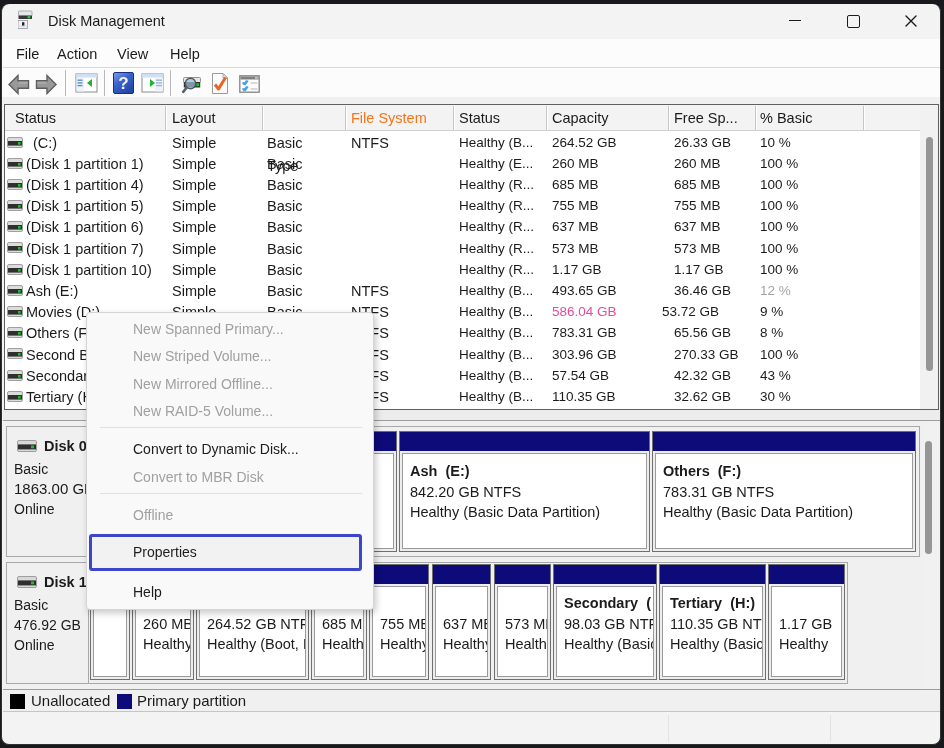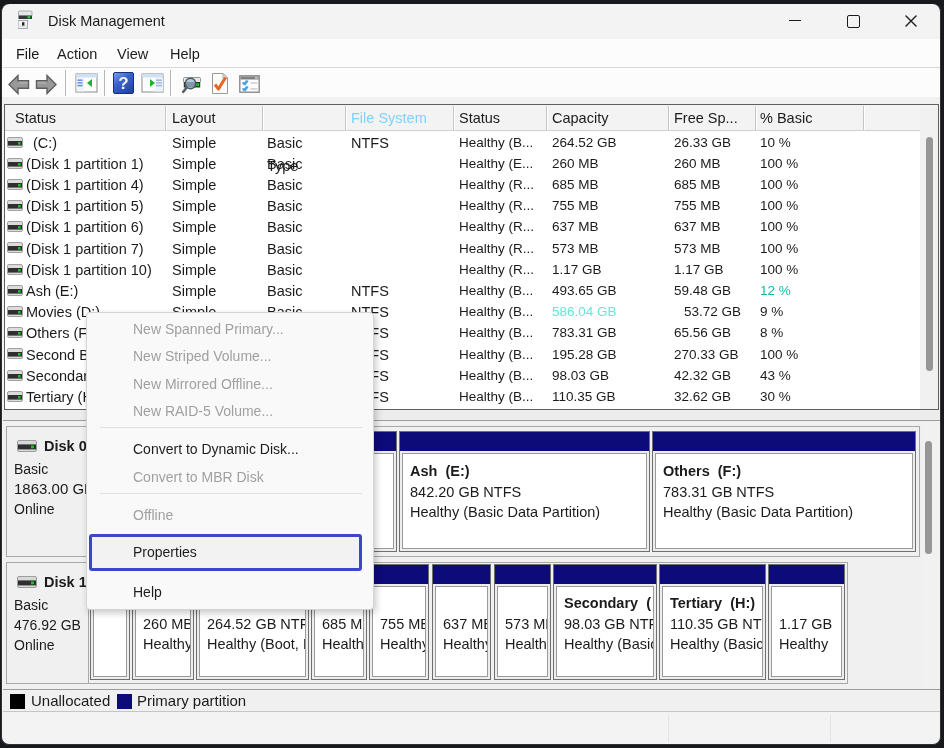--- a/index.html
+++ b/index.html
@@ -104,21 +104,21 @@
 <div class="a" style="left:547px;top:106px;width:1px;height:24px;background:#ffffff;"></div>
 <div class="a" style="left:668px;top:106px;width:1px;height:24px;background:#c6c6c6;"></div>
 <div class="a" style="left:669px;top:106px;width:1px;height:24px;background:#ffffff;"></div>
 <div class="a" style="left:755px;top:106px;width:1px;height:24px;background:#c6c6c6;"></div>
 <div class="a" style="left:756px;top:106px;width:1px;height:24px;background:#ffffff;"></div>
 <div class="a" style="left:863px;top:106px;width:1px;height:24px;background:#c6c6c6;"></div>
 <div class="a" style="left:864px;top:106px;width:1px;height:24px;background:#ffffff;"></div>
 <div class="a txt" style="left:15px;top:108px;height:20px;line-height:20px;font-size:14.5px;color:#1b1b1b;font-weight:normal;">Status</div>
 <div class="a txt" style="left:172px;top:108px;height:20px;line-height:20px;font-size:14.5px;color:#1b1b1b;font-weight:normal;">Layout</div>
 <div class="a txt" style="left:267px;top:108px;height:20px;line-height:20px;font-size:14.5px;color:#1b1b1b;font-weight:normal;margin-top:48px;">Type</div>
-<div class="a txt" style="left:351px;top:108px;height:20px;line-height:20px;font-size:14.5px;color:#7dd3fc;font-weight:normal;">File System</div>
+<div class="a txt" style="left:351px;top:108px;height:20px;line-height:20px;font-size:14.5px;color:#f97316;font-weight:normal;">File System</div>
 <div class="a txt" style="left:459px;top:108px;height:20px;line-height:20px;font-size:14.5px;color:#1b1b1b;font-weight:normal;">Status</div>
 <div class="a txt" style="left:552px;top:108px;height:20px;line-height:20px;font-size:14.5px;color:#1b1b1b;font-weight:normal;">Capacity</div>
 <div class="a txt" style="left:674px;top:108px;height:20px;line-height:20px;font-size:14.5px;color:#1b1b1b;font-weight:normal;">Free Sp...</div>
 <div class="a txt" style="left:760px;top:108px;height:20px;line-height:20px;font-size:14.5px;color:#1b1b1b;font-weight:normal;">% Basic</div>
 <svg class="a" style="left:7px;top:137px" width="16" height="11" viewBox="0 0 16 11">
 <rect x="0.5" y="0.5" width="15" height="10" rx="1.5" fill="#dcdcdc" stroke="#8b8b8b" stroke-width="0.8"></rect>
 <rect x="1" y="4" width="14" height="4.6" fill="#2f2f2f"></rect>
 <rect x="11" y="5" width="2.6" height="2.6" fill="#19c121"></rect>
 </svg>
 <div class="a txt" style="left:33px;top:132.5px;height:20px;line-height:20px;font-size:14.5px;color:#1b1b1b;font-weight:normal;"> (C:)</div>
@@ -205,34 +205,34 @@
 <rect x="0.5" y="0.5" width="15" height="10" rx="1.5" fill="#dcdcdc" stroke="#8b8b8b" stroke-width="0.8"></rect>
 <rect x="1" y="4" width="14" height="4.6" fill="#2f2f2f"></rect>
 <rect x="11" y="5" width="2.6" height="2.6" fill="#19c121"></rect>
 </svg>
 <div class="a txt" style="left:26px;top:280.8999999999999px;height:20px;line-height:20px;font-size:14.5px;color:#1b1b1b;font-weight:normal;">Ash (E:)</div>
 <div class="a txt" style="left:172px;top:280.8999999999999px;height:20px;line-height:20px;font-size:14.5px;color:#1b1b1b;font-weight:normal;">Simple</div>
 <div class="a txt" style="left:267px;top:280.8999999999999px;height:20px;line-height:20px;font-size:14.5px;color:#1b1b1b;font-weight:normal;">Basic</div>
 <div class="a txt" style="left:351px;top:280.8999999999999px;height:20px;line-height:20px;font-size:14.5px;color:#1b1b1b;font-weight:normal;">NTFS</div>
 <div class="a txt" style="left:459px;top:280.8999999999999px;height:20px;line-height:20px;font-size:13.5px;color:#1b1b1b;font-weight:normal;">Healthy (B...</div>
 <div class="a txt" style="left:552px;top:280.8999999999999px;height:20px;line-height:20px;font-size:13.5px;color:#1b1b1b;font-weight:normal;">493.65 GB</div>
-<div class="a txt" style="left:674px;top:280.8999999999999px;height:20px;line-height:20px;font-size:13.5px;color:#1b1b1b;font-weight:normal;">59.48 GB</div>
-<div class="a txt" style="left:760px;top:280.8999999999999px;height:20px;line-height:20px;font-size:13.5px;color:#14b8a6;font-weight:normal;">12 %</div>
+<div class="a txt" style="left:674px;top:280.8999999999999px;height:20px;line-height:20px;font-size:13.5px;color:#1b1b1b;font-weight:normal;">36.46 GB</div>
+<div class="a txt" style="left:760px;top:280.8999999999999px;height:20px;line-height:20px;font-size:13.5px;color:#a3a3a3;font-weight:normal;">12 %</div>
 <svg class="a" style="left:7px;top:306px" width="16" height="11" viewBox="0 0 16 11">
 <rect x="0.5" y="0.5" width="15" height="10" rx="1.5" fill="#dcdcdc" stroke="#8b8b8b" stroke-width="0.8"></rect>
 <rect x="1" y="4" width="14" height="4.6" fill="#2f2f2f"></rect>
 <rect x="11" y="5" width="2.6" height="2.6" fill="#19c121"></rect>
 </svg>
 <div class="a txt" style="left:26px;top:302.0999999999999px;height:20px;line-height:20px;font-size:14.5px;color:#1b1b1b;font-weight:normal;">Movies (D:)</div>
 <div class="a txt" style="left:172px;top:302.0999999999999px;height:20px;line-height:20px;font-size:14.5px;color:#1b1b1b;font-weight:normal;">Simple</div>
 <div class="a txt" style="left:267px;top:302.0999999999999px;height:20px;line-height:20px;font-size:14.5px;color:#1b1b1b;font-weight:normal;">Basic</div>
 <div class="a txt" style="left:351px;top:302.0999999999999px;height:20px;line-height:20px;font-size:14.5px;color:#1b1b1b;font-weight:normal;">NTFS</div>
 <div class="a txt" style="left:459px;top:302.0999999999999px;height:20px;line-height:20px;font-size:13.5px;color:#1b1b1b;font-weight:normal;">Healthy (B...</div>
-<div class="a txt" style="left:552px;top:302.0999999999999px;height:20px;line-height:20px;font-size:13.5px;color:#5eead4;font-weight:normal;">586.04 GB</div>
-<div class="a txt" style="left:684px;top:302.0999999999999px;height:20px;line-height:20px;font-size:13.5px;color:#1b1b1b;font-weight:normal;">53.72 GB</div>
+<div class="a txt" style="left:552px;top:302.0999999999999px;height:20px;line-height:20px;font-size:13.5px;color:#ec4899;font-weight:normal;">586.04 GB</div>
+<div class="a txt" style="left:662px;top:302.0999999999999px;height:20px;line-height:20px;font-size:13.5px;color:#1b1b1b;font-weight:normal;">53.72 GB</div>
 <div class="a txt" style="left:760px;top:302.0999999999999px;height:20px;line-height:20px;font-size:13.5px;color:#1b1b1b;font-weight:normal;">9 %</div>
 <svg class="a" style="left:7px;top:327px" width="16" height="11" viewBox="0 0 16 11">
 <rect x="0.5" y="0.5" width="15" height="10" rx="1.5" fill="#dcdcdc" stroke="#8b8b8b" stroke-width="0.8"></rect>
 <rect x="1" y="4" width="14" height="4.6" fill="#2f2f2f"></rect>
 <rect x="11" y="5" width="2.6" height="2.6" fill="#19c121"></rect>
 </svg>
 <div class="a txt" style="left:26px;top:323.2999999999999px;height:20px;line-height:20px;font-size:14.5px;color:#1b1b1b;font-weight:normal;">Others (F:)</div>
 <div class="a txt" style="left:172px;top:323.2999999999999px;height:20px;line-height:20px;font-size:14.5px;color:#1b1b1b;font-weight:normal;">Simple</div>
 <div class="a txt" style="left:267px;top:323.2999999999999px;height:20px;line-height:20px;font-size:14.5px;color:#1b1b1b;font-weight:normal;">Basic</div>
 <div class="a txt" style="left:351px;top:323.2999999999999px;height:20px;line-height:20px;font-size:14.5px;color:#1b1b1b;font-weight:normal;">NTFS</div>
@@ -243,34 +243,34 @@
 <svg class="a" style="left:7px;top:348px" width="16" height="11" viewBox="0 0 16 11">
 <rect x="0.5" y="0.5" width="15" height="10" rx="1.5" fill="#dcdcdc" stroke="#8b8b8b" stroke-width="0.8"></rect>
 <rect x="1" y="4" width="14" height="4.6" fill="#2f2f2f"></rect>
 <rect x="11" y="5" width="2.6" height="2.6" fill="#19c121"></rect>
 </svg>
 <div class="a txt" style="left:26px;top:344.4999999999999px;height:20px;line-height:20px;font-size:14.5px;color:#1b1b1b;font-weight:normal;">Second Backup</div>
 <div class="a txt" style="left:172px;top:344.4999999999999px;height:20px;line-height:20px;font-size:14.5px;color:#1b1b1b;font-weight:normal;">Simple</div>
 <div class="a txt" style="left:267px;top:344.4999999999999px;height:20px;line-height:20px;font-size:14.5px;color:#1b1b1b;font-weight:normal;">Basic</div>
 <div class="a txt" style="left:351px;top:344.4999999999999px;height:20px;line-height:20px;font-size:14.5px;color:#1b1b1b;font-weight:normal;">NTFS</div>
 <div class="a txt" style="left:459px;top:344.4999999999999px;height:20px;line-height:20px;font-size:13.5px;color:#1b1b1b;font-weight:normal;">Healthy (B...</div>
-<div class="a txt" style="left:552px;top:344.4999999999999px;height:20px;line-height:20px;font-size:13.5px;color:#1b1b1b;font-weight:normal;">195.28 GB</div>
+<div class="a txt" style="left:552px;top:344.4999999999999px;height:20px;line-height:20px;font-size:13.5px;color:#1b1b1b;font-weight:normal;">303.96 GB</div>
 <div class="a txt" style="left:674px;top:344.4999999999999px;height:20px;line-height:20px;font-size:13.5px;color:#1b1b1b;font-weight:normal;">270.33 GB</div>
 <div class="a txt" style="left:760px;top:344.4999999999999px;height:20px;line-height:20px;font-size:13.5px;color:#1b1b1b;font-weight:normal;">100 %</div>
 <svg class="a" style="left:7px;top:370px" width="16" height="11" viewBox="0 0 16 11">
 <rect x="0.5" y="0.5" width="15" height="10" rx="1.5" fill="#dcdcdc" stroke="#8b8b8b" stroke-width="0.8"></rect>
 <rect x="1" y="4" width="14" height="4.6" fill="#2f2f2f"></rect>
 <rect x="11" y="5" width="2.6" height="2.6" fill="#19c121"></rect>
 </svg>
 <div class="a txt" style="left:26px;top:365.6999999999999px;height:20px;line-height:20px;font-size:14.5px;color:#1b1b1b;font-weight:normal;">Secondary (G:)</div>
 <div class="a txt" style="left:172px;top:365.6999999999999px;height:20px;line-height:20px;font-size:14.5px;color:#1b1b1b;font-weight:normal;">Simple</div>
 <div class="a txt" style="left:267px;top:365.6999999999999px;height:20px;line-height:20px;font-size:14.5px;color:#1b1b1b;font-weight:normal;">Basic</div>
 <div class="a txt" style="left:351px;top:365.6999999999999px;height:20px;line-height:20px;font-size:14.5px;color:#1b1b1b;font-weight:normal;">NTFS</div>
 <div class="a txt" style="left:459px;top:365.6999999999999px;height:20px;line-height:20px;font-size:13.5px;color:#1b1b1b;font-weight:normal;">Healthy (B...</div>
-<div class="a txt" style="left:552px;top:365.6999999999999px;height:20px;line-height:20px;font-size:13.5px;color:#1b1b1b;font-weight:normal;">98.03 GB</div>
+<div class="a txt" style="left:552px;top:365.6999999999999px;height:20px;line-height:20px;font-size:13.5px;color:#1b1b1b;font-weight:normal;">57.54 GB</div>
 <div class="a txt" style="left:674px;top:365.6999999999999px;height:20px;line-height:20px;font-size:13.5px;color:#1b1b1b;font-weight:normal;">42.32 GB</div>
 <div class="a txt" style="left:760px;top:365.6999999999999px;height:20px;line-height:20px;font-size:13.5px;color:#1b1b1b;font-weight:normal;">43 %</div>
 <svg class="a" style="left:7px;top:391px" width="16" height="11" viewBox="0 0 16 11">
 <rect x="0.5" y="0.5" width="15" height="10" rx="1.5" fill="#dcdcdc" stroke="#8b8b8b" stroke-width="0.8"></rect>
 <rect x="1" y="4" width="14" height="4.6" fill="#2f2f2f"></rect>
 <rect x="11" y="5" width="2.6" height="2.6" fill="#19c121"></rect>
 </svg>
 <div class="a txt" style="left:26px;top:386.89999999999986px;height:20px;line-height:20px;font-size:14.5px;color:#1b1b1b;font-weight:normal;">Tertiary (H:)</div>
 <div class="a txt" style="left:172px;top:386.89999999999986px;height:20px;line-height:20px;font-size:14.5px;color:#1b1b1b;font-weight:normal;">Simple</div>
 <div class="a txt" style="left:267px;top:386.89999999999986px;height:20px;line-height:20px;font-size:14.5px;color:#1b1b1b;font-weight:normal;">Basic</div>

